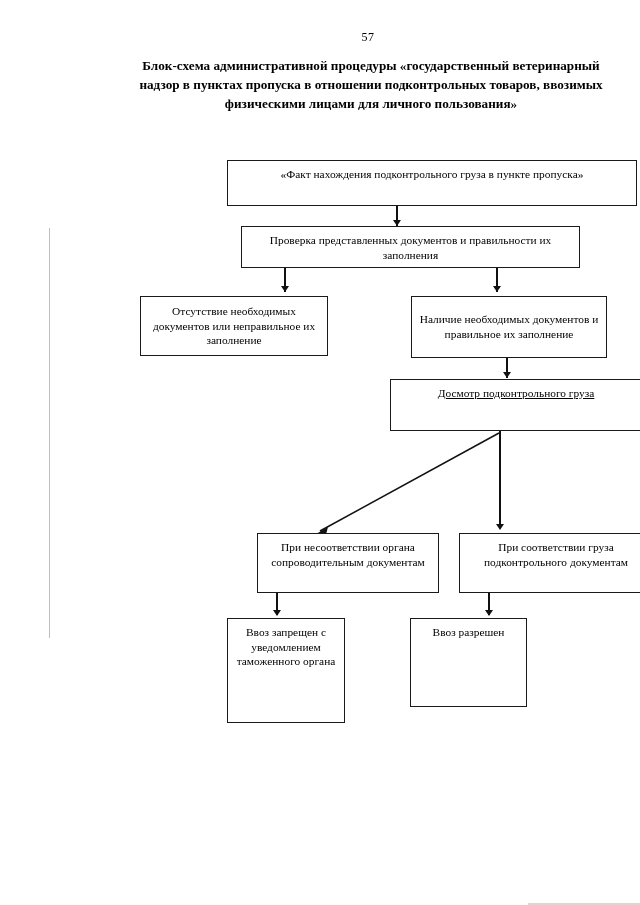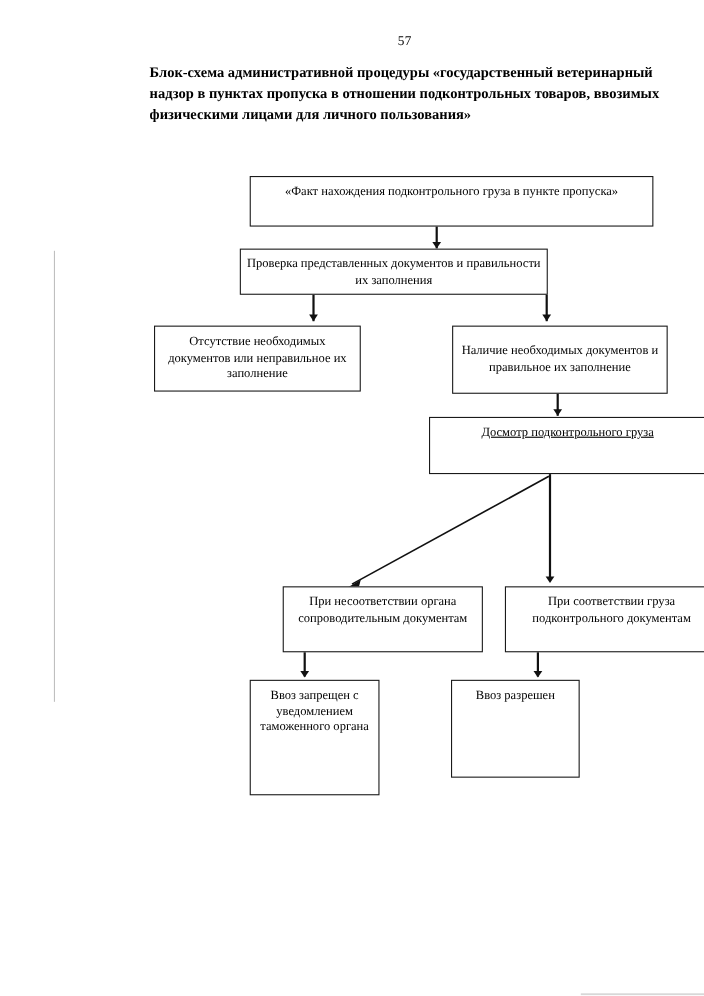--- a/index.html
+++ b/index.html
@@ -43,21 +43,21 @@
     width: 640px;
     text-align: center;
     font-size: 12px;
     letter-spacing: 0.5px;
   }
   .doc-title {
     position: absolute;
     top: 56px;
     left: 88px;
     width: 470px;
-    text-align: left;
+    text-align: center;
     font-weight: bold;
     font-size: 13.2px;
     line-height: 19px;
   }
   
   .node {
     position: absolute;
     box-sizing: border-box;
     border: 1.4px solid #1a1a1a;
     background: #ffffff;
@@ -104,28 +104,28 @@
 
 <div id="page">
 
   <div class="scan-edge-left"></div>
   <div class="scan-edge-bottom-right"></div>
 
   <div class="page-number">57</div>
 
   <div class="doc-title">Блок-схема административной процедуры «государственный ветеринарный надзор в пунктах пропуска в отношении подконтрольных товаров, ввозимых физическими лицами для личного пользования»</div>
 
-  <div class="node" style="left:179px; top:160px; width:367px; height:46px;">
+  <div class="node" style="left:179px; top:160px; width:410px; height:46px;">
     <span class="txt">«Факт нахождения подконтрольного груза в пункте пропуска»</span>
   </div>
 
   <div class="vline" style="left:348px; top:206px; height:20px;"></div>
   <div class="arrowhead" style="left:344.6px; top:220px;"></div>
 
-  <div class="node" style="left:170px; top:226px; width:280px; height:42px;">
+  <div class="node" style="left:193px; top:226px; width:339px; height:42px;">
     <span class="txt">Проверка представленных документов и правильности их заполнения</span>
   </div>
 
   <div class="vline" style="left:236px; top:268px; height:24px;"></div>
   <div class="arrowhead" style="left:232.6px; top:286px;"></div>
 
   <div class="vline" style="left:448px; top:268px; height:24px;"></div>
   <div class="arrowhead" style="left:444.6px; top:286px;"></div>
 
   <div class="node center-v" style="left:92px; top:296px; width:188px; height:60px;">

